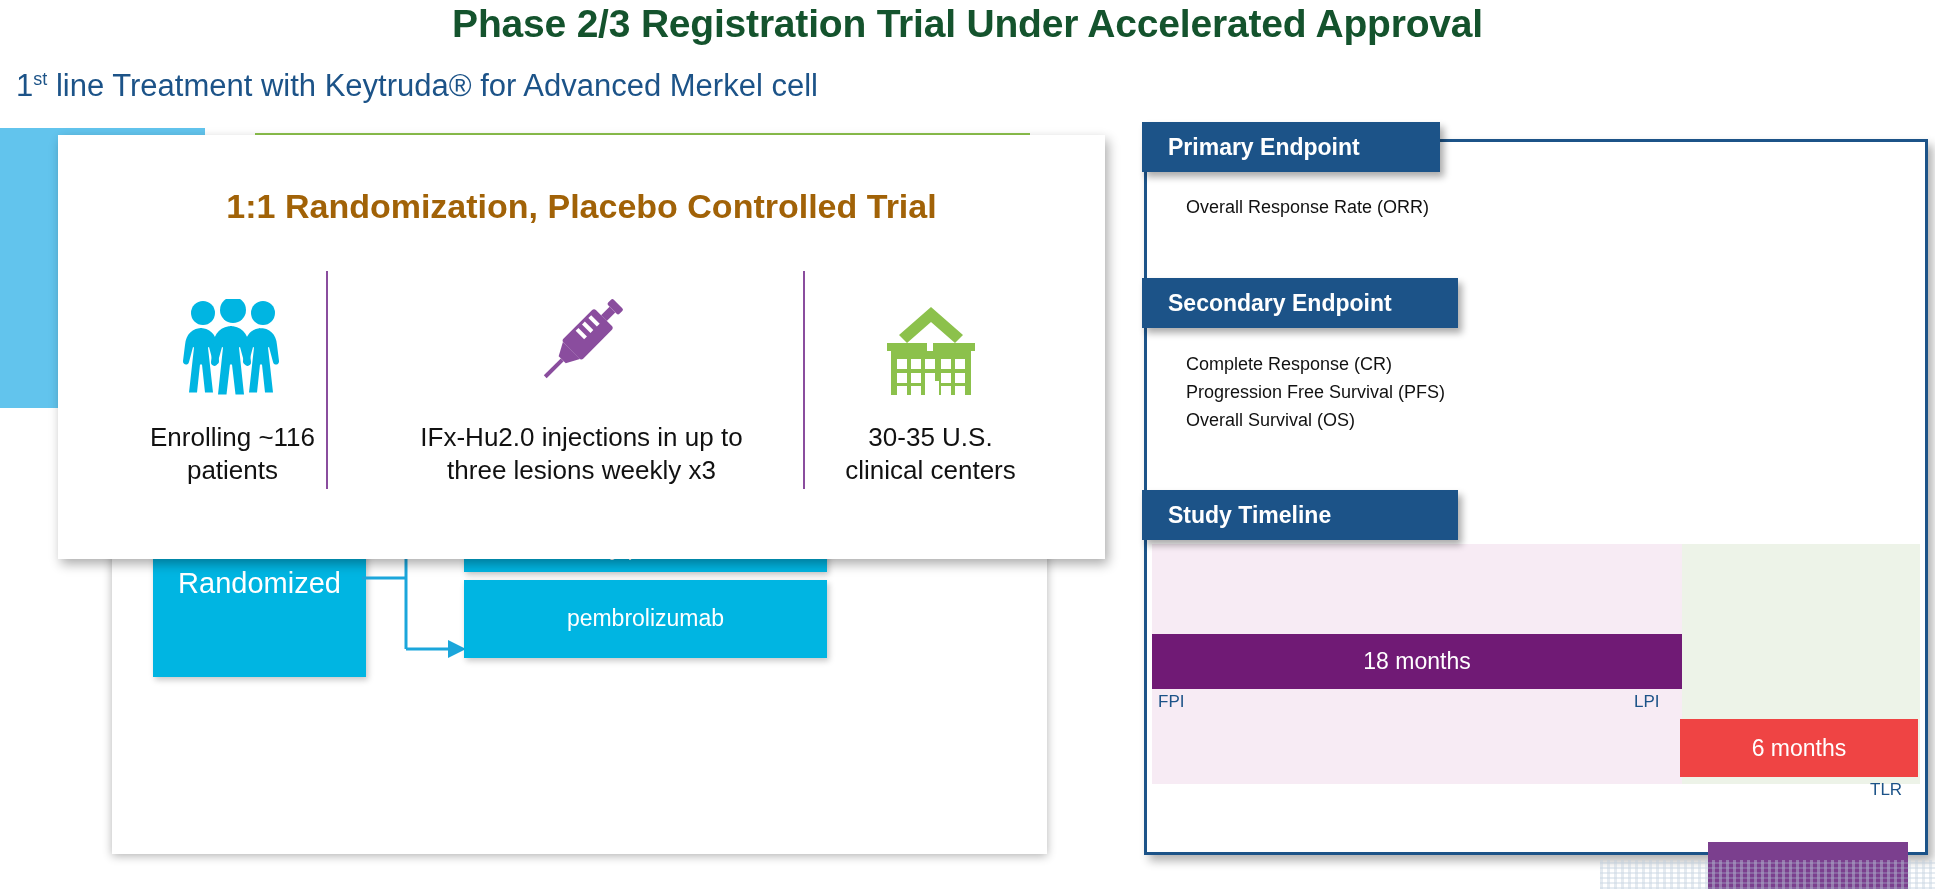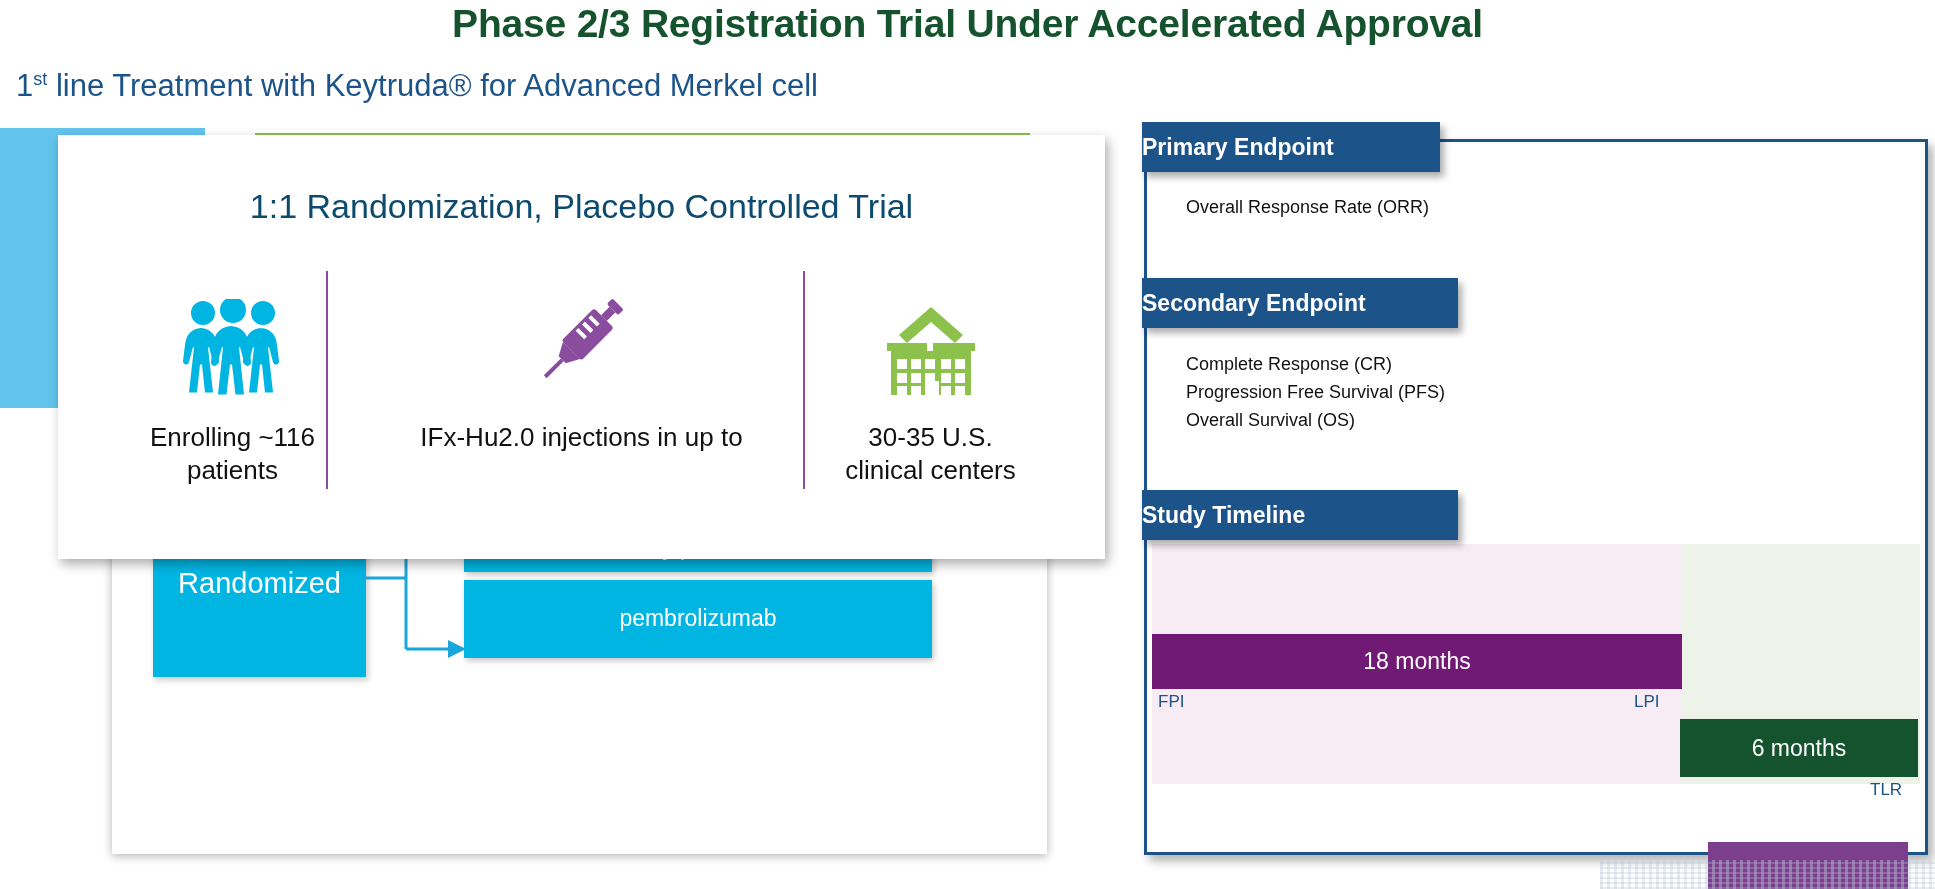--- a/index.html
+++ b/index.html
@@ -44,21 +44,21 @@
   }
 
   
   .card-upper {
     position: absolute; left: 58px; top: 135px; width: 1047px; height: 424px;
     background: #ffffff;
     box-shadow: 3px 5px 11px rgba(0,0,0,.33);
   }
   .card-title {
     position: absolute; left: 0; top: 52px; width: 100%;
-    text-align: center; font-size: 34px; color: #0c4a6e; font-weight: normal;
+    text-align: center; font-size: 34px; color: #a16207; font-weight: bold;
   }
 
   .features { position: absolute; left: 0; top: 130px; width: 100%; height: 275px; display: flex; }
   .feature { position: relative; flex: 1 1 0; display: flex; flex-direction: column;
              align-items: center; }
   .feature .ico { height: 130px; display: flex; align-items: flex-end; justify-content: center; }
   .feature .cap {
     margin-top: 26px; text-align: center; font-size: 26px; color: #111; line-height: 1.28;
   }
   .vdiv { position: absolute; top: 6px; width: 2px; height: 218px; background: #8A4D9E; }
@@ -67,61 +67,61 @@
 
   
   .flow { position: absolute; left: 0; top: 0; width: 935px; height: 402px; }
   .box-rand {
     position: absolute; left: 41px; top: 36px; width: 213px; height: 188px;
     background: #00B5E2; color: #fff; font-size: 29px;
     display: flex; align-items: center; justify-content: center;
     box-shadow: 2px 3px 6px rgba(0,0,0,.22);
   }
   .box-arm {
-    position: absolute; left: 352px; width: 468px;
+    position: absolute; left: 352px; width: 363px;
     background: #00B5E2; color: #fff; font-size: 23px; text-align: center;
     display: flex; align-items: center; justify-content: center; line-height: 1.3;
     box-shadow: 2px 3px 6px rgba(0,0,0,.22);
   }
   .box-arm.a1 { top: 41px; height: 78px; }
   .box-arm.a2 { top: 127px; height: 78px; }
   .connector { position: absolute; left: 250px; top: 20px; width: 110px; height: 210px; }
 
   
   .rpanel { position: absolute; left: 1144px; top: 139px; width: 784px; height: 716px; }
   .rframe {
     position: absolute; left: 0; top: 0; width: 784px; height: 716px;
     border: 3px solid #1C5388; background: #fff;
     box-shadow: 5px 6px 9px rgba(0,0,0,.30);
   }
   .sec-header {
     position: absolute; left: -2px; height: 50px;
     background: #1C5388; color: #fff; font-size: 23px; font-weight: bold;
-    display: flex; align-items: center; 
+    display: flex; align-items: center; padding-left: 26px;
     box-shadow: 4px 5px 7px rgba(0,0,0,.33);
     z-index: 4;
   }
   .sec-header.h1 { top: -17px; width: 298px; }
   .sec-header.h2 { top: 139px; width: 316px; }
   .sec-header.h3 { top: 351px; width: 316px; }
   .sec-body { position: absolute; left: 42px; font-size: 18px; color: #111; line-height: 1.55; }
   .sec-body.b1 { top: 55px; }
   .sec-body.b2 { top: 212px; }
 
   
   .tl { position: absolute; left: 8px; top: 405px; width: 768px; height: 270px; }
   .tl-band { position: absolute; top: 0; height: 240px; }
   .tl-band.pink  { left: 0;   width: 530px; background: #F7EBF4; }
   .tl-band.green { left: 530px; width: 238px; background: #EDF3E8; }
   .bar {
     position: absolute; color: #fff; font-size: 23px;
     display: flex; align-items: center; justify-content: center;
   }
   .bar.purple { left: 0;   top: 90px;  width: 530px; height: 55px; background: #701a75; }
-  .bar.lime   { left: 528px; top: 175px; width: 238px; height: 58px; background: #14532d; text-align: right; }
+  .bar.lime   { left: 528px; top: 175px; width: 238px; height: 58px; background: #ef4444; text-align: right; }
   .tick { position: absolute; font-size: 17px; color: #1C5388; }
   .tick.fpi { left: 6px;   top: 148px; }
   .tick.lpi { left: 482px; top: 148px; }
   .tick.tlr { left: 718px; top: 236px; }
 
   
   .deco-purple {
     position: absolute; left: 1708px; top: 842px; width: 200px; height: 47px;
     background: #7B3F8E;
   }
@@ -210,20 +210,21 @@
               <rect x="37" y="31" width="12" height="4" fill="#fff"></rect>
               <rect x="37" y="40" width="12" height="4" fill="#fff"></rect>
               <rect x="37" y="49" width="12" height="4" fill="#fff"></rect>
               <path d="M36 70h24l-7 13h-10z"></path>
               <rect x="46" y="83" width="4" height="24"></rect>
             </g>
           </svg>
         </div>
         <div class="cap">
           <div>IFx-Hu2.0 injections in up to</div>
+          <div>three lesions weekly x3</div>
         </div>
       </div>
 
       <div class="feature">
         <div class="ico">
           <svg width="108" height="92" viewBox="0 0 108 92">
             <g fill="#8CC14C">
               <path d="M54 4 L86 32 L78 40 L54 19 L30 40 L22 32 Z"></path>
               <rect x="10" y="40" width="88" height="8"></rect>
               <rect x="14" y="48" width="80" height="44"></rect>

